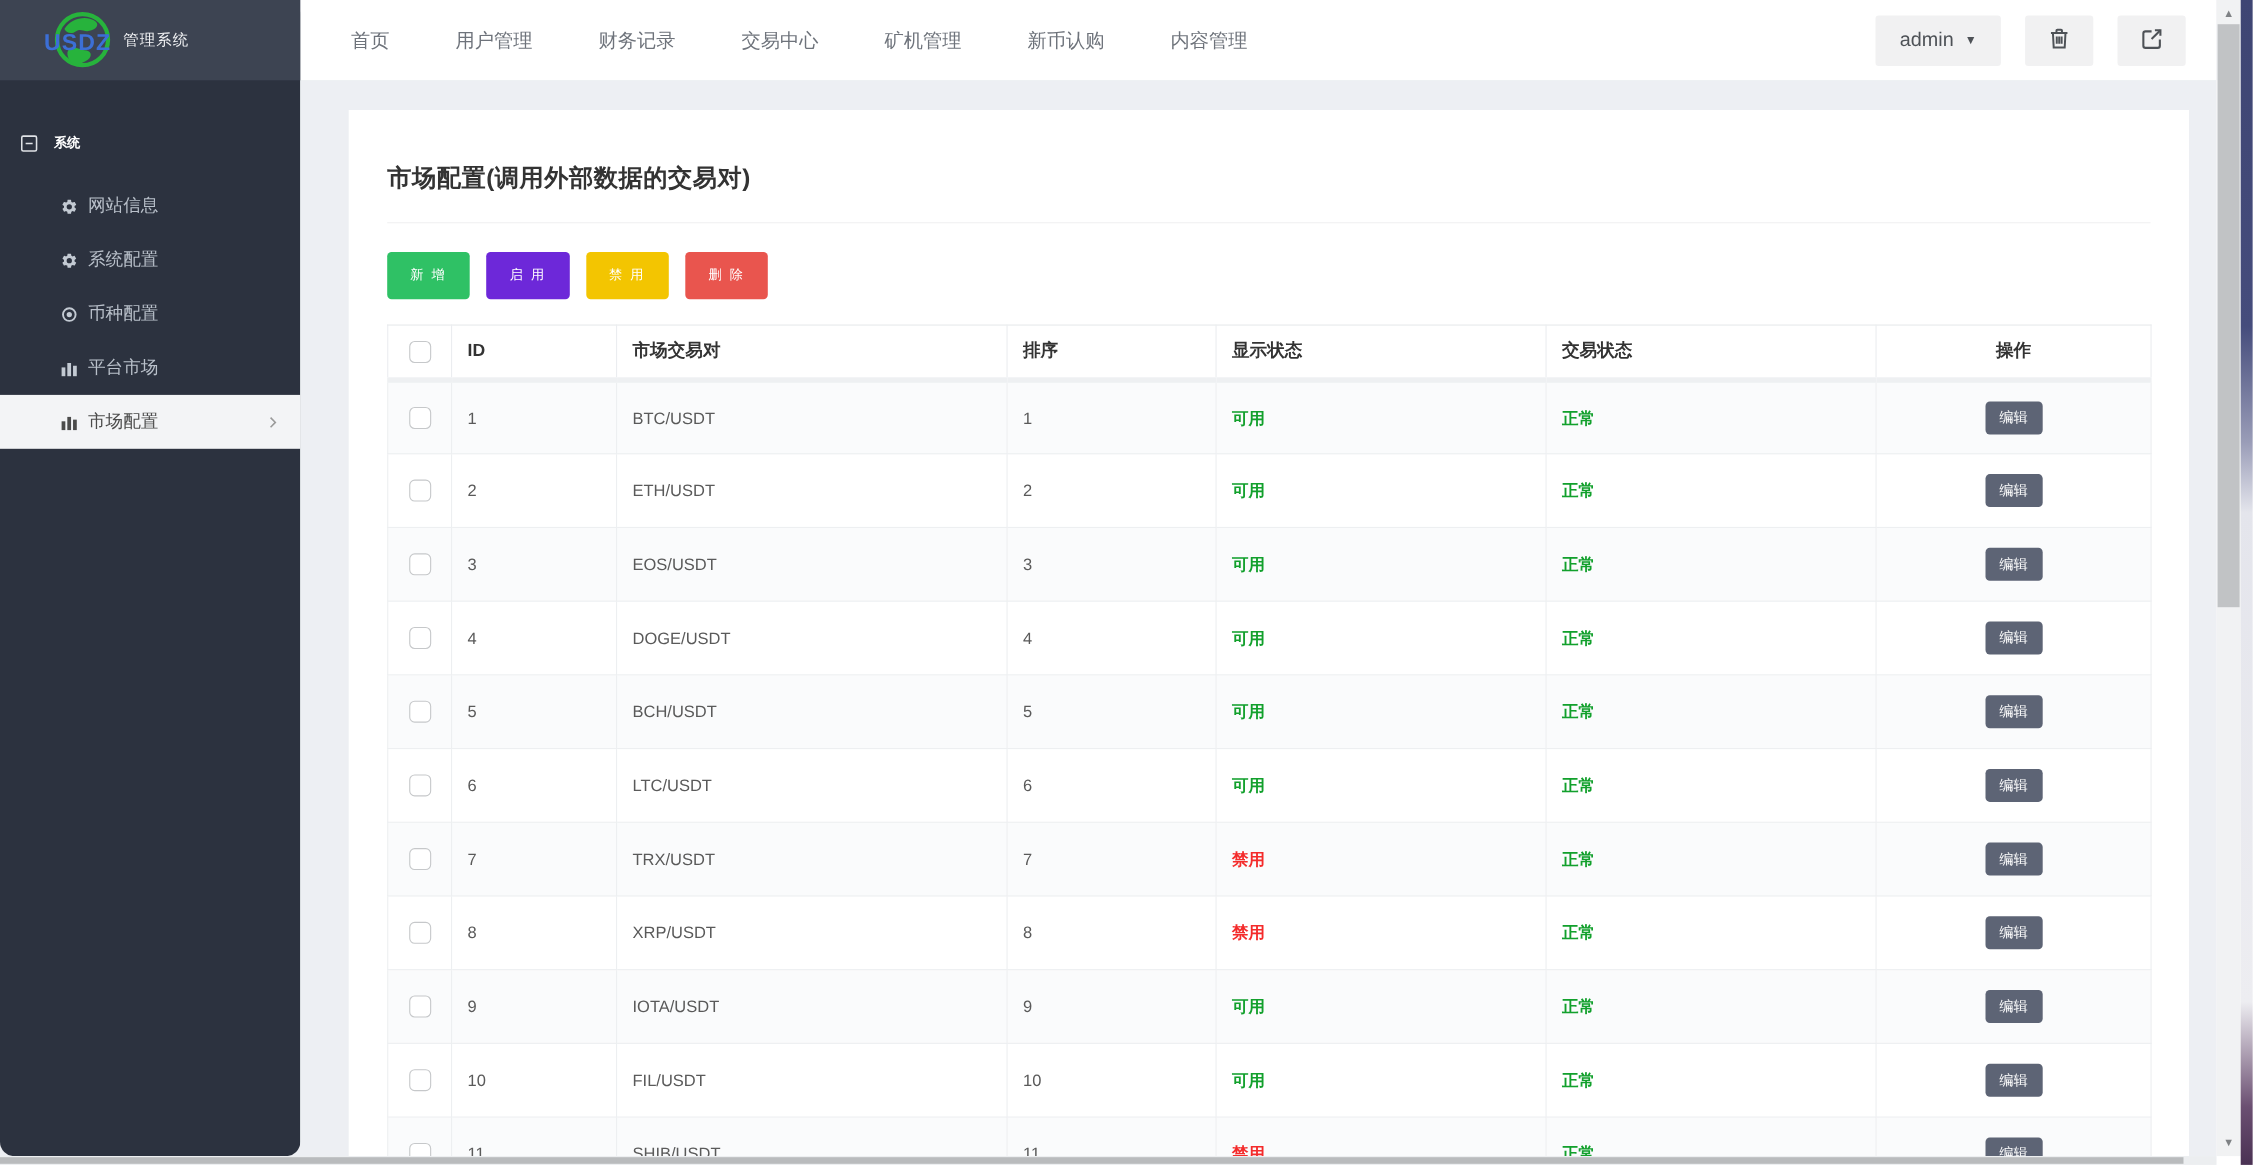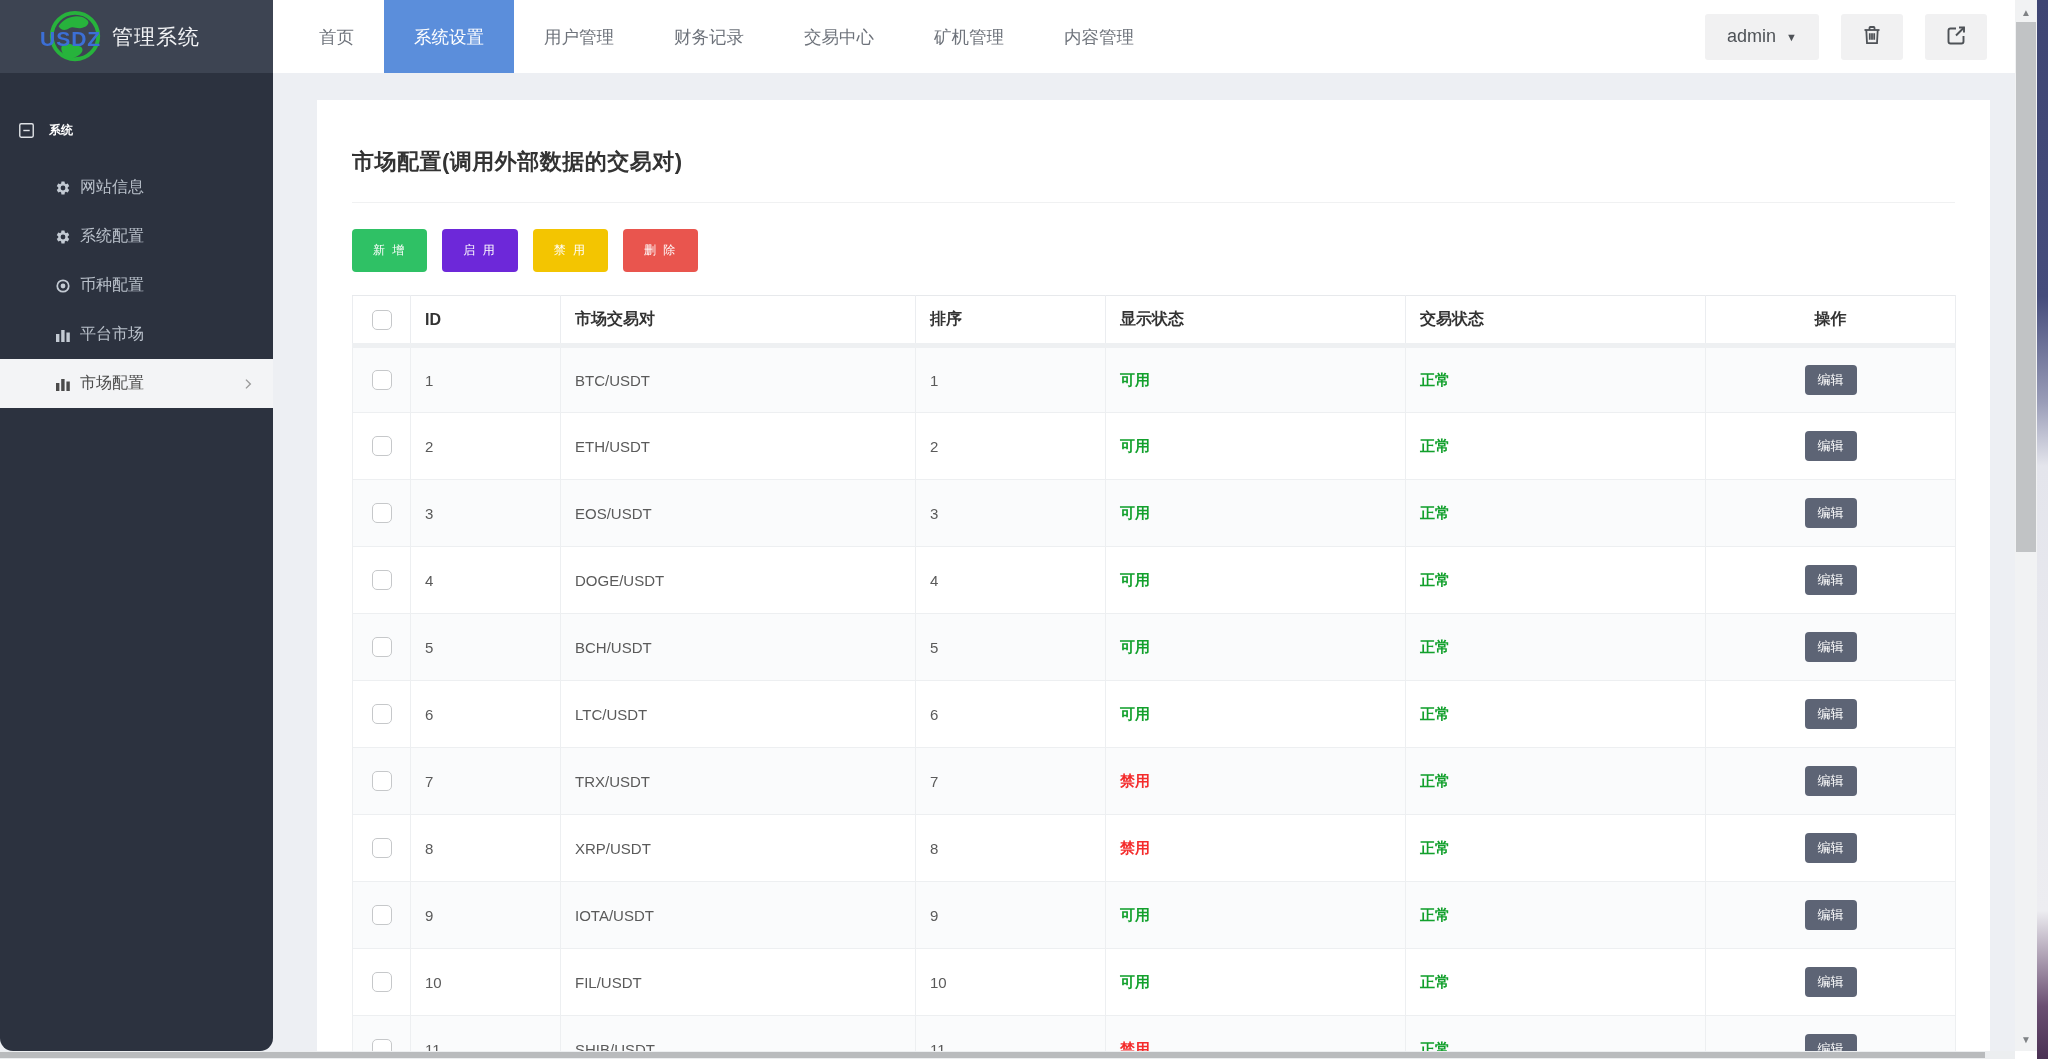--- a/index.html
+++ b/index.html
@@ -18,21 +18,21 @@
   .hscroll .thumb { position:absolute; left:0; top:1px; height:6px; width:1985px; background:#b9bbbd; }
 
   
   .viewport { position:absolute; left:0; top:0; width:2015px; height:1051px; display:flex; overflow:hidden; background:#edeff3; }
 
   
   .sidebar { width:273px; min-width:273px; height:100%; background:#2c323f; display:flex; flex-direction:column;border-radius:13px; }
   .logo { height:73px; background:#3d4452; display:flex; align-items:center; padding-left:46px; position:relative; }
   .globe { position:relative; width:58px; height:58px; display:inline-block; }
   .globe .usdz { position:absolute; left:-6px; top:19px; color:#3c6fd6; font-weight:800; font-size:21px; letter-spacing:1px; }
-  .brand-title { color:#f2f3f5; font-size:21px; margin-left:8px; letter-spacing:1px; }
+  .brand-title { color:#f2f3f5; font-size:14px; margin-left:8px; letter-spacing:1px; }
   .menu { padding-top:42px; }
   .menu-section { display:flex; align-items:center; color:#fff; font-size:12px; font-weight:700; padding-left:18px; height:30px; cursor:pointer; }
   .menu-section .icon { width:17px; height:17px; margin-right:14px; color:#dfe2e6; display:inline-flex; }
   .side-items { margin-top:18px; }
   .side-item { height:49px; display:flex; align-items:center; padding-left:55px; color:#b9c0ca; font-size:16px; cursor:pointer; position:relative; }
   .side-item .icon { width:16px; height:16px; margin-right:9px; color:#c3cad3; display:inline-flex; }
   .side-item.active { background:#f3f4f6; color:#4b4b4b; }
   .side-item.active .icon { color:#4b4b4b; }
   .side-item .chev { position:absolute; right:18px; width:14px; height:14px; color:#9a9a9a; display:inline-flex; }
   .icon svg { width:100%; height:100%; }
@@ -155,25 +155,25 @@
             </span>
           </div>
         </div>
     </nav>
   </aside>
 
   <div class="main">
     <header>
       <nav class="topnav" id="topnav">
           <div class="nav-item">首页</div>
-          <div class="nav-item active">系统设置</div>
           <div class="nav-item">用户管理</div>
           <div class="nav-item">财务记录</div>
           <div class="nav-item">交易中心</div>
           <div class="nav-item">矿机管理</div>
+          <div class="nav-item">新币认购</div>
           <div class="nav-item">内容管理</div>
         </nav>
       <div class="header-right">
         <button class="hbtn user-btn">
           <span>admin</span>
           <span class="caret">▼</span>
         </button>
         <button class="hbtn icon-btn">
           <span class="icon">
             <svg viewBox="0 0 24 24" fill="none" stroke="#4e5257" stroke-width="1.8">

